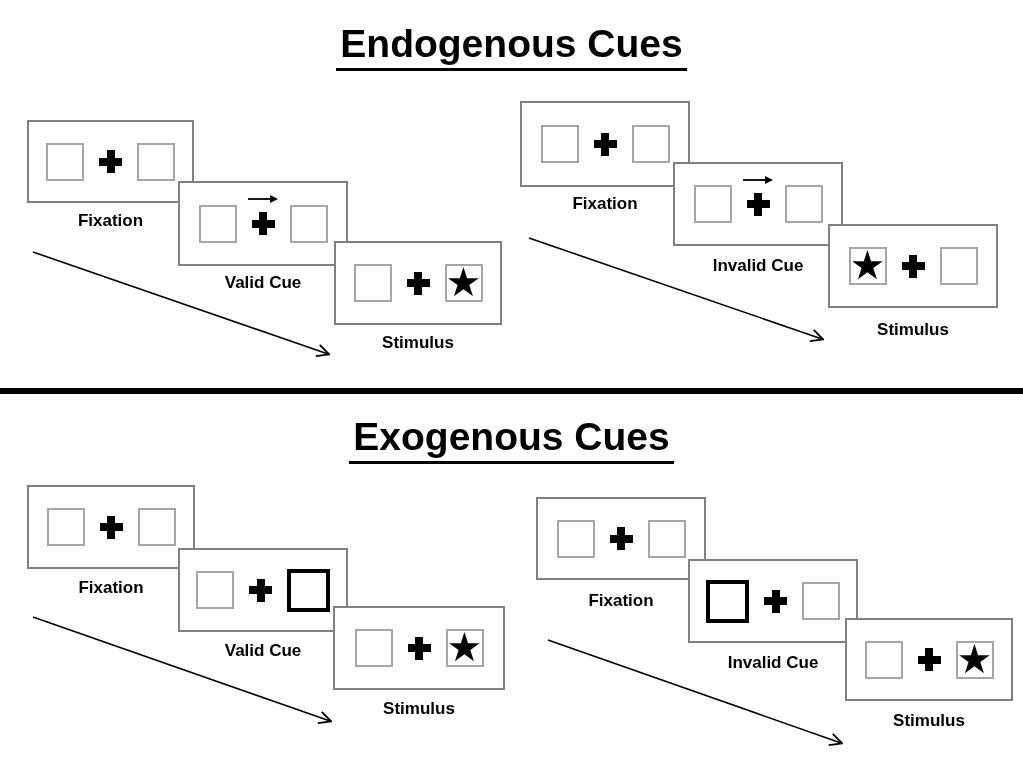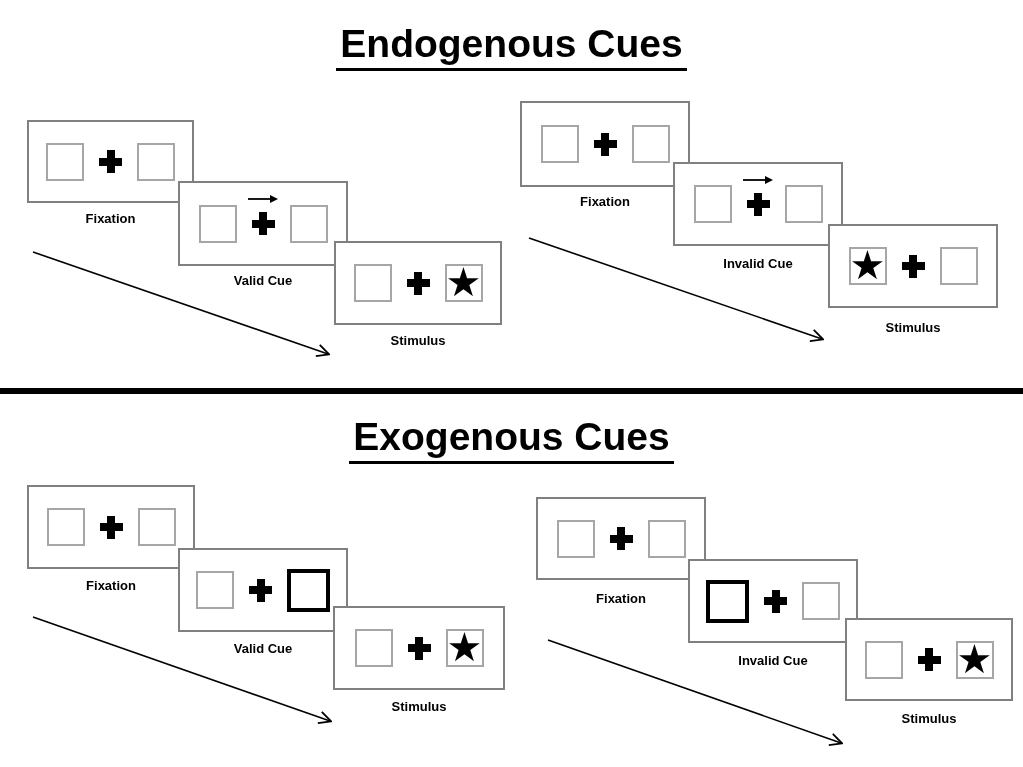--- a/index.html
+++ b/index.html
@@ -41,21 +41,21 @@
   .crosswrap::before{
     content:"";position:absolute;left:0;top:7.5px;width:23px;height:8px;background:#000;
   }
   .crosswrap::after{
     content:"";position:absolute;top:0;left:7.5px;width:8px;height:23px;background:#000;
   }
   .cuearrow{
     position:absolute;top:-19px;left:50%;transform:translateX(-50%);
   }
   .steplabel{
-    position:absolute;text-align:center;font-size:13px;font-weight:bold;
+    position:absolute;text-align:center;font-size:17px;font-weight:bold;
   }
   .tarrow{position:absolute;}
 </style>
 </head>
 <body>
 
 <div class="title" style="top:22px;">
   <span>Endogenous Cues</span>
 </div>
 

